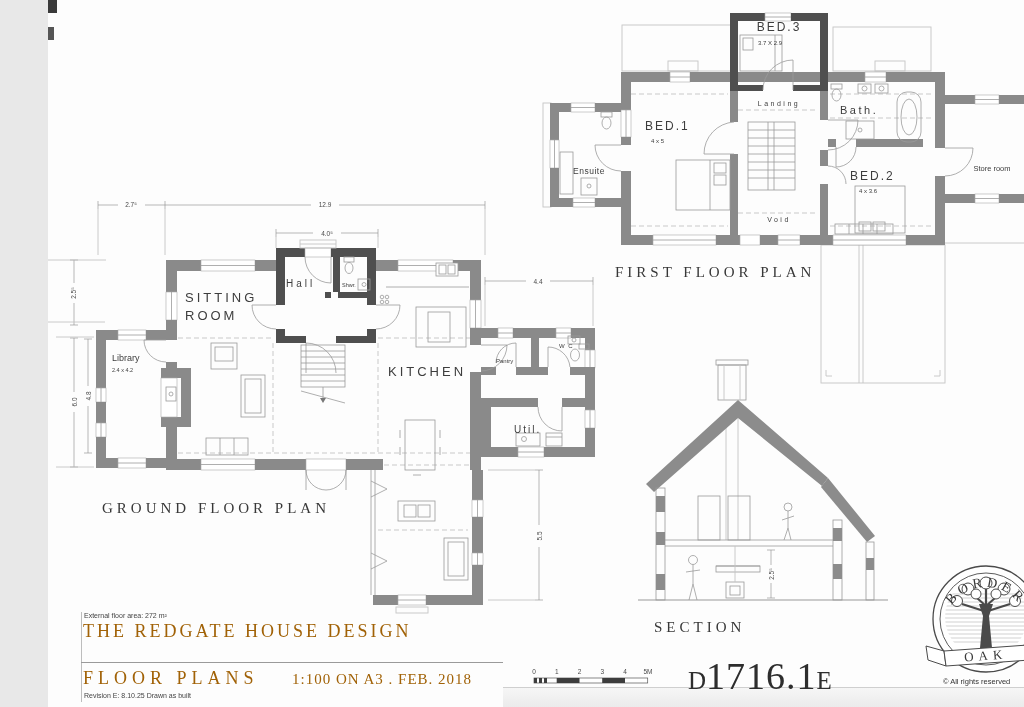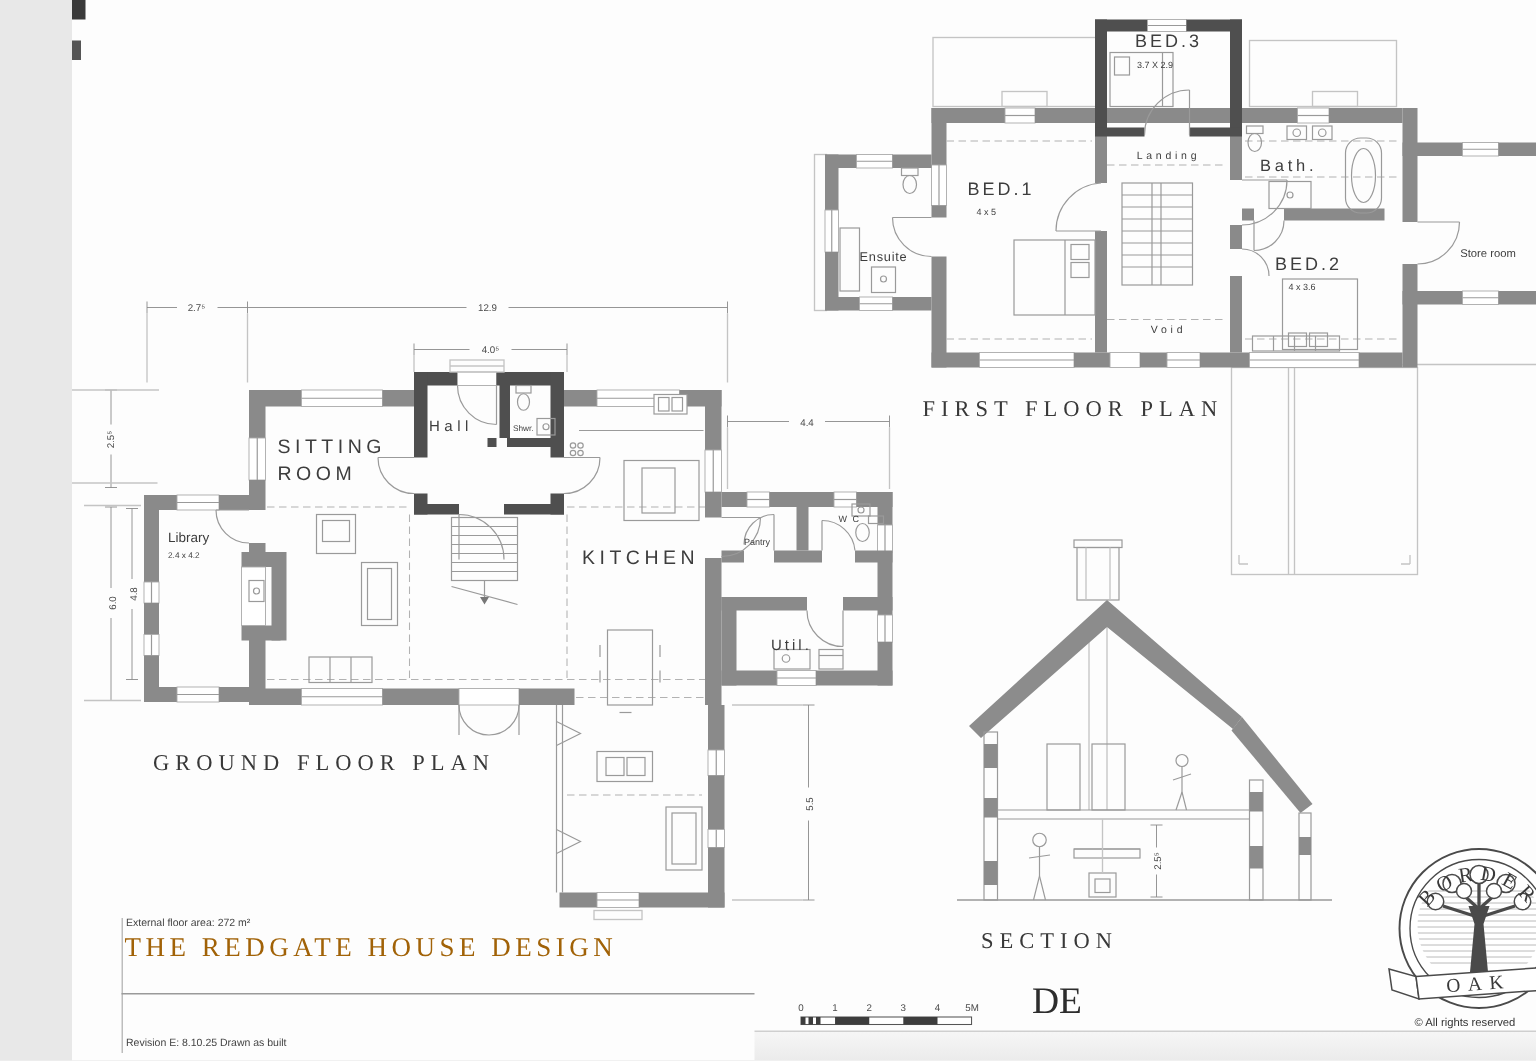--- a/index.html
+++ b/index.html
@@ -549,20 +549,22 @@
         <line x1="129" y1="238" x2="137" y2="238" class="dim"></line>
       <text class="dt" transform="translate(136,214) rotate(-90)" text-anchor="middle" font-size="6">2.5⁵</text>
     </g>
     <text class="pl" x="16" y="272">SECTION</text>
   </svg>
 
   <div class="vline" style="left:33px;top:612px;height:90px;"></div>
   <div class="tb tb-small" style="left:36px;top:612px;">External floor area: 272 m²</div>
   <div class="tb tb-serif" style="left:35px;top:621px;font-size:18px;letter-spacing:3px;">THE REDGATE HOUSE DESIGN</div>
   <div class="hline" style="left:33px;top:662px;width:422px;background:#9a9a9a;"></div>
+  <div class="tb tb-serif" style="left:35px;top:668px;font-size:18px;letter-spacing:5px;">FLOOR PLANS</div>
+  <div class="tb tb-serif" style="left:244px;top:671px;font-size:15px;letter-spacing:1px;">1:100 ON A3  .  FEB. 2018</div>
   <div class="tb tb-small" style="left:36px;top:692px;">Revision E: 8.10.25 Drawn as built</div>
   <div id="shadow"></div>
   <div class="hline" style="left:455px;top:687px;width:569px;background:#cfcfcf;"></div>
 
   <svg style="left:478px;top:664px;" width="140" height="26" viewBox="0 0 140 26">
     <text class="dt" x="8" y="10" text-anchor="middle" font-size="8" font-family="Liberation Serif, DejaVu Serif, serif">0</text>
     <text class="dt" x="30.7" y="10" text-anchor="middle" font-size="8" font-family="Liberation Serif, DejaVu Serif, serif">1</text>
     <text class="dt" x="53.5" y="10" text-anchor="middle" font-size="8" font-family="Liberation Serif, DejaVu Serif, serif">2</text>
     <text class="dt" x="76.2" y="10" text-anchor="middle" font-size="8" font-family="Liberation Serif, DejaVu Serif, serif">3</text>
     <text class="dt" x="99" y="10" text-anchor="middle" font-size="8" font-family="Liberation Serif, DejaVu Serif, serif">4</text>
@@ -570,20 +572,21 @@
     <rect x="8" y="14" width="113.7" height="5" fill="#fff" stroke="#555" stroke-width="0.7"></rect>
     <rect x="8" y="14" width="3" height="5" fill="#3d3d3d"></rect>
       <rect x="13" y="14" width="3" height="5" fill="#3d3d3d"></rect>
       <rect x="18" y="14" width="3" height="5" fill="#3d3d3d"></rect>
     <rect x="30.7" y="14" width="22.8" height="5" fill="#3d3d3d"></rect>
     <rect x="76.2" y="14" width="22.8" height="5" fill="#3d3d3d"></rect>
   </svg>
 
   <div id="dwgnum">
     <span class="sm">D</span>
+      <span class="lg">1716.1</span>
       <span class="sm">E</span>
   </div>
 
   <svg style="left:862px;top:556px;" width="152" height="150" viewBox="0 0 152 150">
     <defs>
       <clipPath id="logoclip">
           <circle cx="76" cy="61" r="41"></circle>
         </clipPath>
       <path id="arcpath" d="M 35,72 A 41,41 0 1 1 117,72" fill="none"></path>
     </defs>

